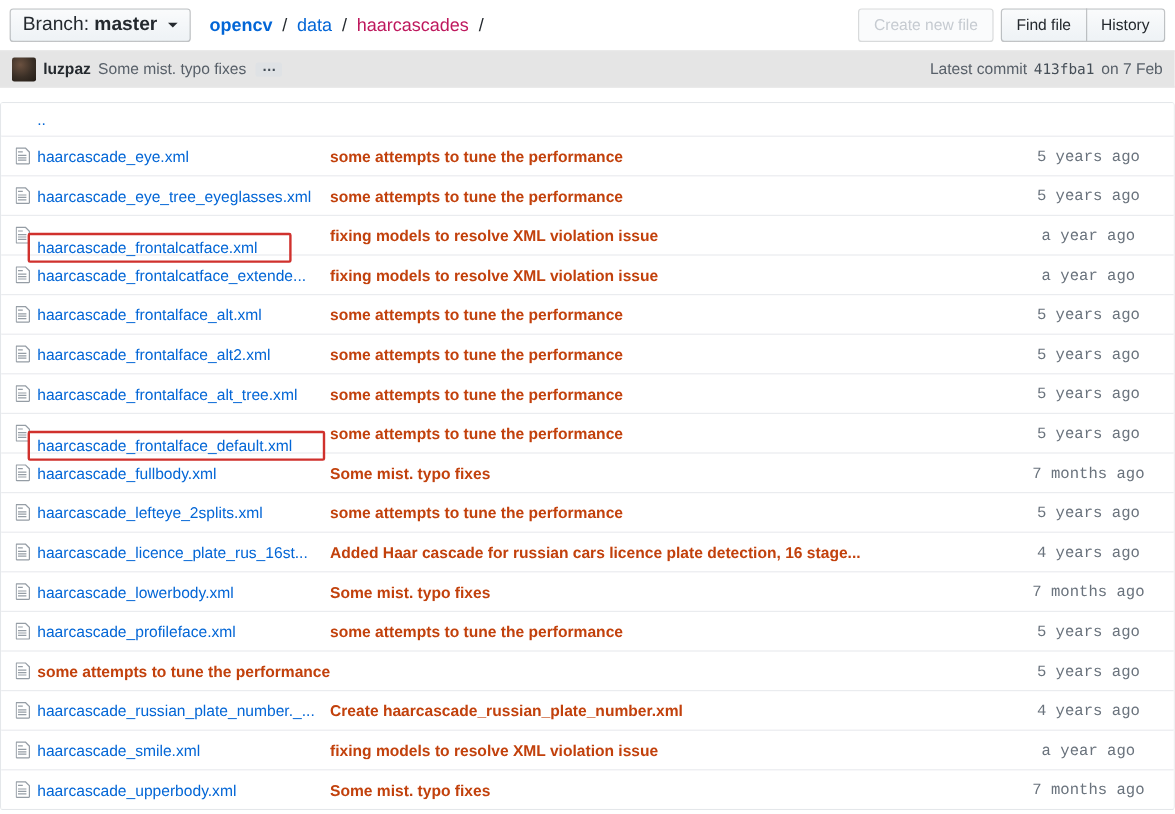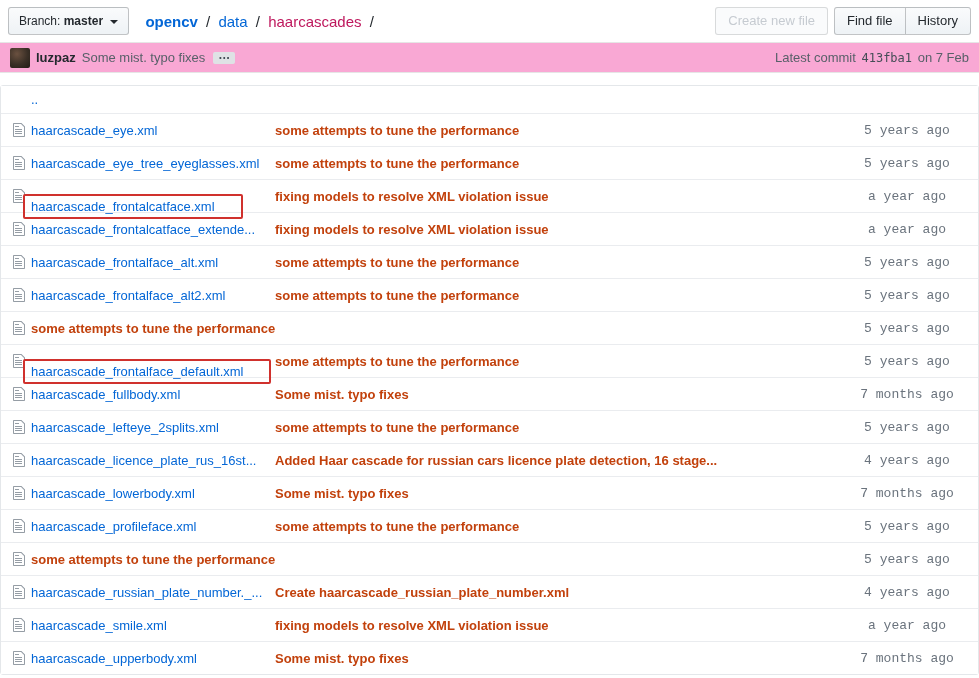--- a/index.html
+++ b/index.html
@@ -17,21 +17,21 @@
     display: flex; align-items: center;
     padding: 7px 8px 7px 8px; height: 42px;
   }
   .btn {
     font-family: inherit; font-size: 13px; line-height: 16px;
     padding: 5px 12px; color: #24292e;
     background: linear-gradient(-180deg, #fafbfc 0%, #eff3f6 90%);
     border: 1px solid rgba(27,31,35,.25); border-radius: 3px;
     cursor: pointer; white-space: nowrap;
   }
-  .branch-btn { font-size: 12px; padding: 5px 10px; }
+  .branch-btn { font-size: 16px; padding: 5px 10px; }
   .branch-label { color: #24292e; }
   .branch-value { font-weight: 700; }
   .caret {
     display: inline-block; width: 0; height: 0; margin-left: 4px; vertical-align: middle;
     border-left: 4px solid transparent; border-right: 4px solid transparent;
     border-top: 4px solid #24292e;
   }
   .breadcrumb { margin-left: 16px; font-size: 15px; white-space: nowrap; }
   .breadcrumb .crumb { color: var(--link, #0366d6); }
   .breadcrumb .repo { font-weight: 600; }
@@ -43,21 +43,21 @@
     border-color: rgba(27,31,35,.15);
   }
   .btn-group { display: flex; margin-left: 6px; }
   .btn-group .btn:first-child { border-radius: 3px 0 0 3px; }
   .btn-group .btn:last-child { border-radius: 0 3px 3px 0; margin-left: -1px; }
 
   
   .commit-bar {
     display: flex; align-items: center; gap: 6px;
     height: 31px; padding: 0 10px;
-    background: #f9a8d4;
+    background: #e5e5e5;
     border-top: 1px solid #e6e6e6; border-bottom: 1px solid #e6e6e6;
     font-size: 13px; color: #586069;
   }
   .avatar {
     width: 20px; height: 20px; border-radius: 2px; flex: 0 0 auto;
     background: radial-gradient(circle at 35% 30%, #6b5140 0%, #3a2f26 55%, #211b15 100%);
     cursor: pointer;
   }
   .commit-author { color: #24292e; font-weight: 600; }
   .commit-msg { color: #586069; }
@@ -252,20 +252,25 @@
     </span>
     <span class="cell-age">5 years ago</span>
   </div>
 
   <div class="row">
     <span class="cell-icon">
       <svg width="12" height="16" viewBox="0 0 12 16" aria-hidden="true">
         <path fill="#959da5" fill-rule="evenodd" d="M6 5H2V4h4v1zM2 8h7V7H2v1zm0 2h7V9H2v1zm0 2h7v-1H2v1zm10-7.5V14c0 .55-.45 1-1 1H1c-.55 0-1-.45-1-1V2c0-.55.45-1 1-1h7.5L12 4.5zM11 5L8 2H1v12h10V5z"></path>
       </svg>
     </span>
+    <span class="cell-name">
+      <span class="name-wrap">
+        <a class="file-link">haarcascade_frontalface_alt_tree.xml</a>
+      </span>
+    </span>
     <span class="cell-msg">
       <a>some attempts to tune the performance</a>
     </span>
     <span class="cell-age">5 years ago</span>
   </div>
 
   <div class="row">
     <span class="cell-icon">
       <svg width="12" height="16" viewBox="0 0 12 16" aria-hidden="true">
         <path fill="#959da5" fill-rule="evenodd" d="M6 5H2V4h4v1zM2 8h7V7H2v1zm0 2h7V9H2v1zm0 2h7v-1H2v1zm10-7.5V14c0 .55-.45 1-1 1H1c-.55 0-1-.45-1-1V2c0-.55.45-1 1-1h7.5L12 4.5zM11 5L8 2H1v12h10V5z"></path>

